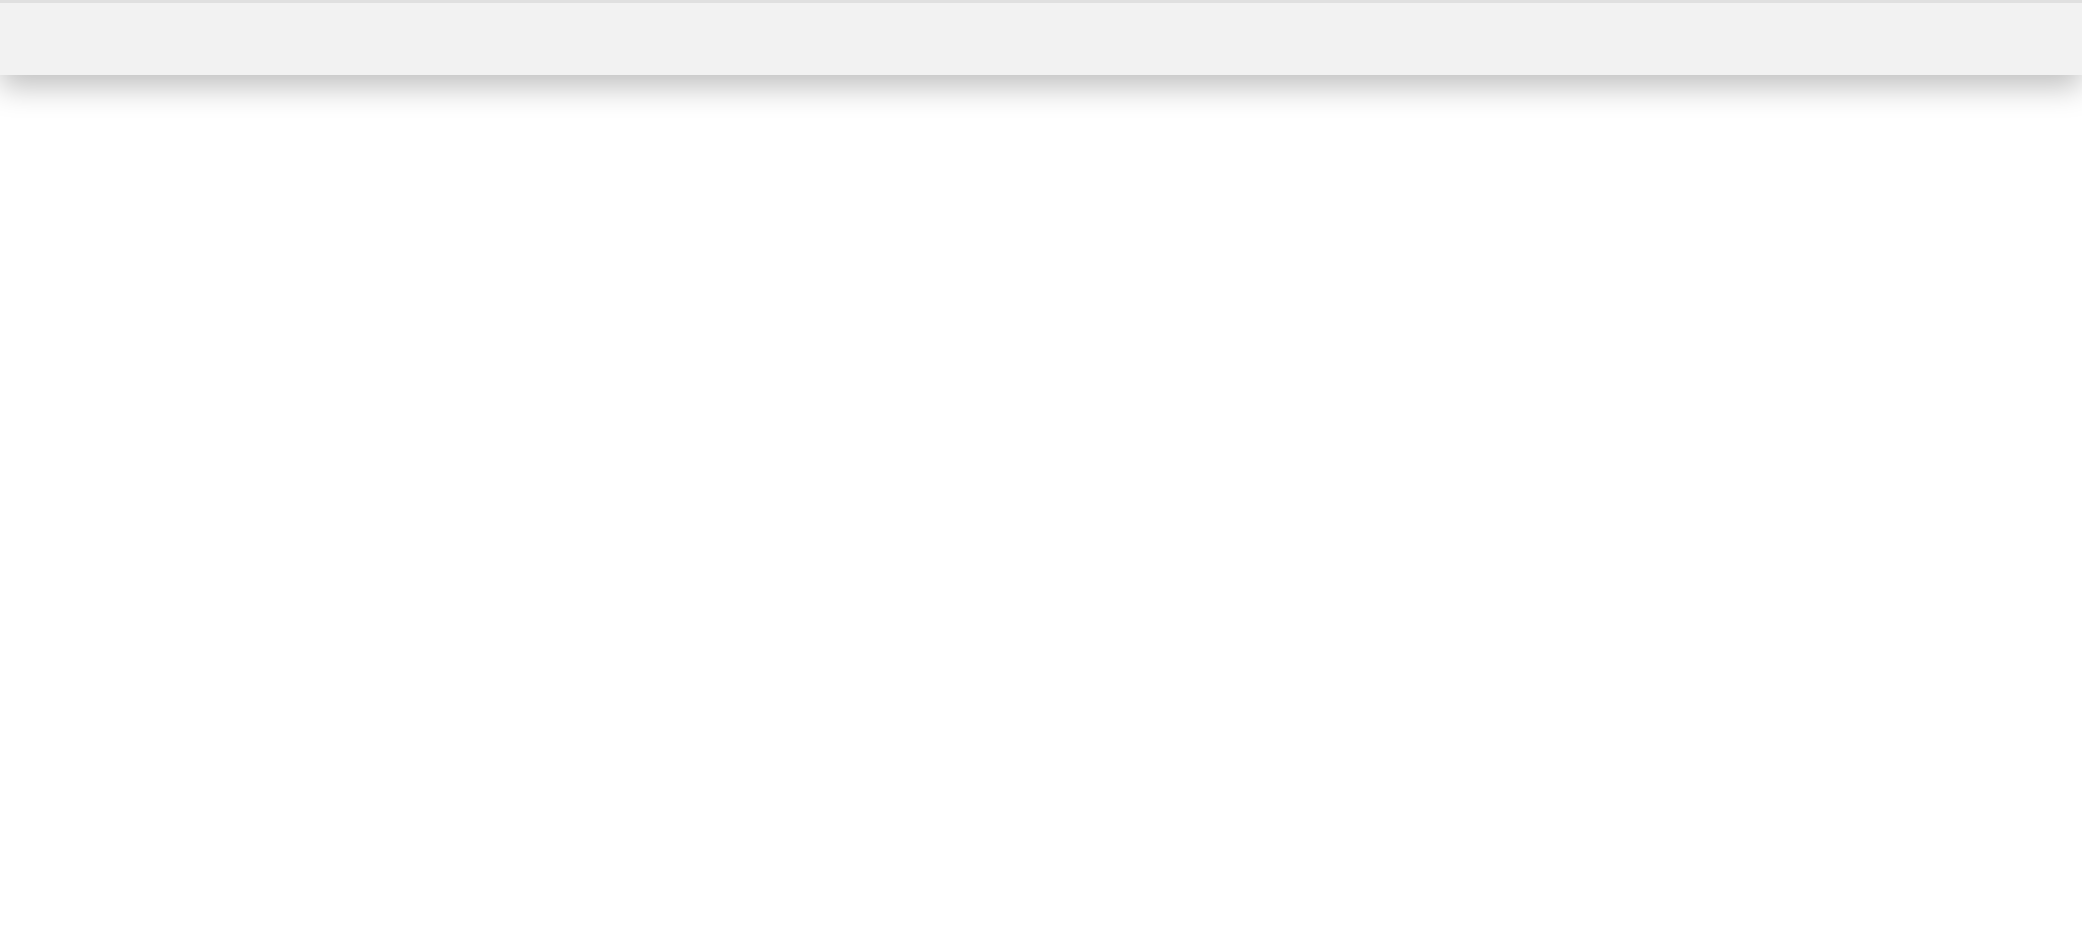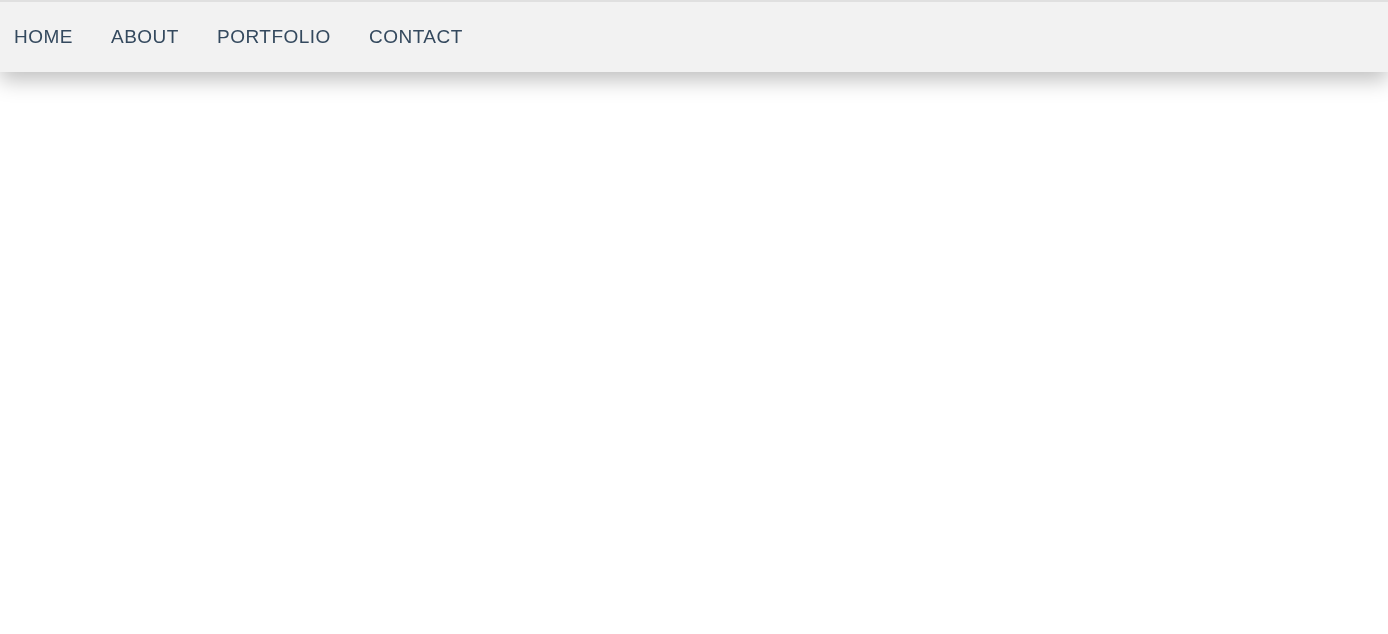--- a/index.html
+++ b/index.html
@@ -43,19 +43,13 @@
       font-weight: 400;
       text-decoration: none;
       letter-spacing: 0.5px;
       cursor: pointer;
     }
   </style>
 </head>
 <body>
 
 <header class="header">
-  <nav class="nav">
-    <a class="nav-link">HOME</a>
-    <a class="nav-link">ABOUT</a>
-    <a class="nav-link">PORTFOLIO</a>
-    <a class="nav-link">CONTACT</a>
-  </nav>
 </header>
 
 </body></html>

